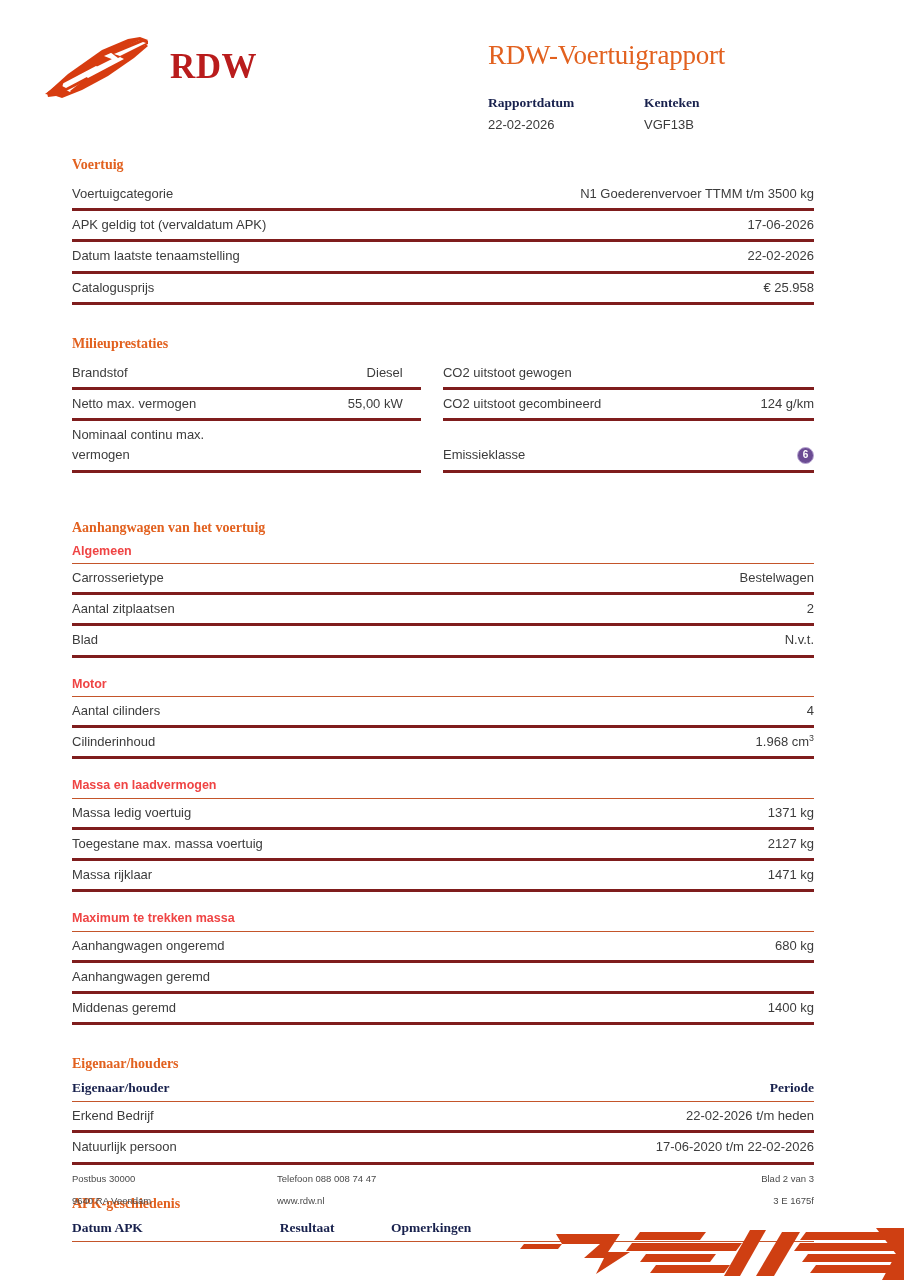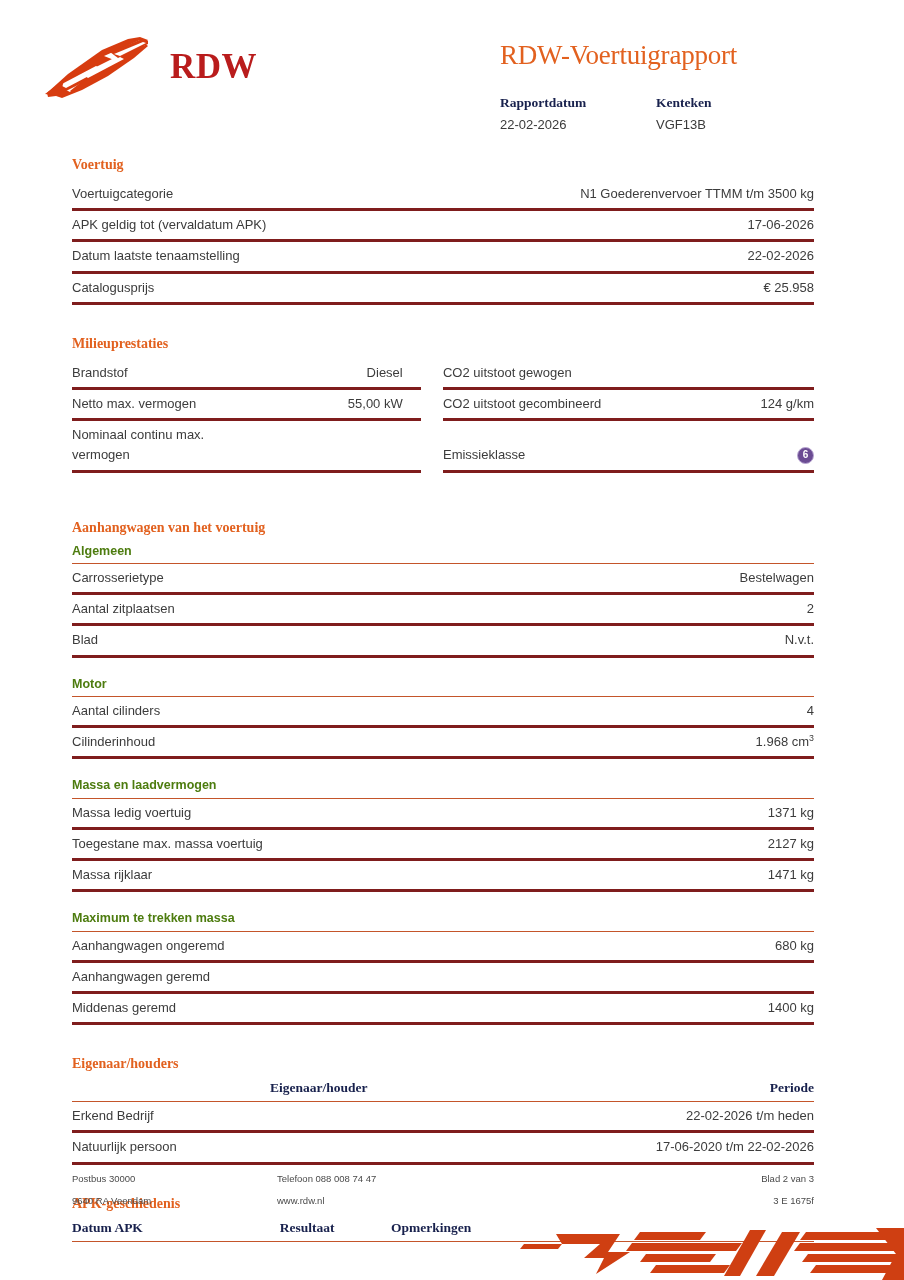--- a/index.html
+++ b/index.html
@@ -38,21 +38,21 @@
     font-size: 35px;
     font-weight: 700;
     color: #b91c1c;
     letter-spacing: 0.5px;
     margin-left: 8px;
     line-height: 1;
   }
 
   .header-right {
     position: absolute;
-    left: 500px;
+    left: 488px;
     top: 40px;
     width: 360px;
   }
   .doc-title {
     font-family: "Liberation Serif", serif;
     font-size: 27px;
     color: #e2611f;
     font-weight: 400;
     letter-spacing: -0.2px;
     line-height: 1.15;
@@ -93,21 +93,21 @@
     font-weight: 700;
     font-size: 14px;
     color: #e2611f;
     margin-bottom: 6px;
     line-height: 1.3;
   }
 
   .subsection-title {
     font-size: 12.5px;
     font-weight: 700;
-    color: #4d7c0f;
+    color: #ef4444;
     padding-bottom: 3px;
     border-bottom: 1.4px solid #c4552a;
     margin-bottom: 0;
     line-height: 1.4;
   }
 
   
   .dtable { width: 100%; border-collapse: collapse; }
   .dtable tr { }
   .dtable td {
@@ -135,21 +135,21 @@
   
   .owners th {
     font-family: "Liberation Serif", serif;
     font-weight: 700;
     font-size: 13.5px;
     color: #18214d;
     padding-bottom: 3px;
     border-bottom: 1.4px solid #c4552a;
     line-height: 1.4;
   }
-  .owners th.l { text-align: right; }
+  .owners th.l { text-align: left; }
   .owners th.r { text-align: right; }
 
   
   .apk th {
     font-family: "Liberation Serif", serif;
     font-weight: 700;
     font-size: 13.5px;
     color: #18214d;
     padding-bottom: 3px;
     border-bottom: 1.4px solid #c4552a;

